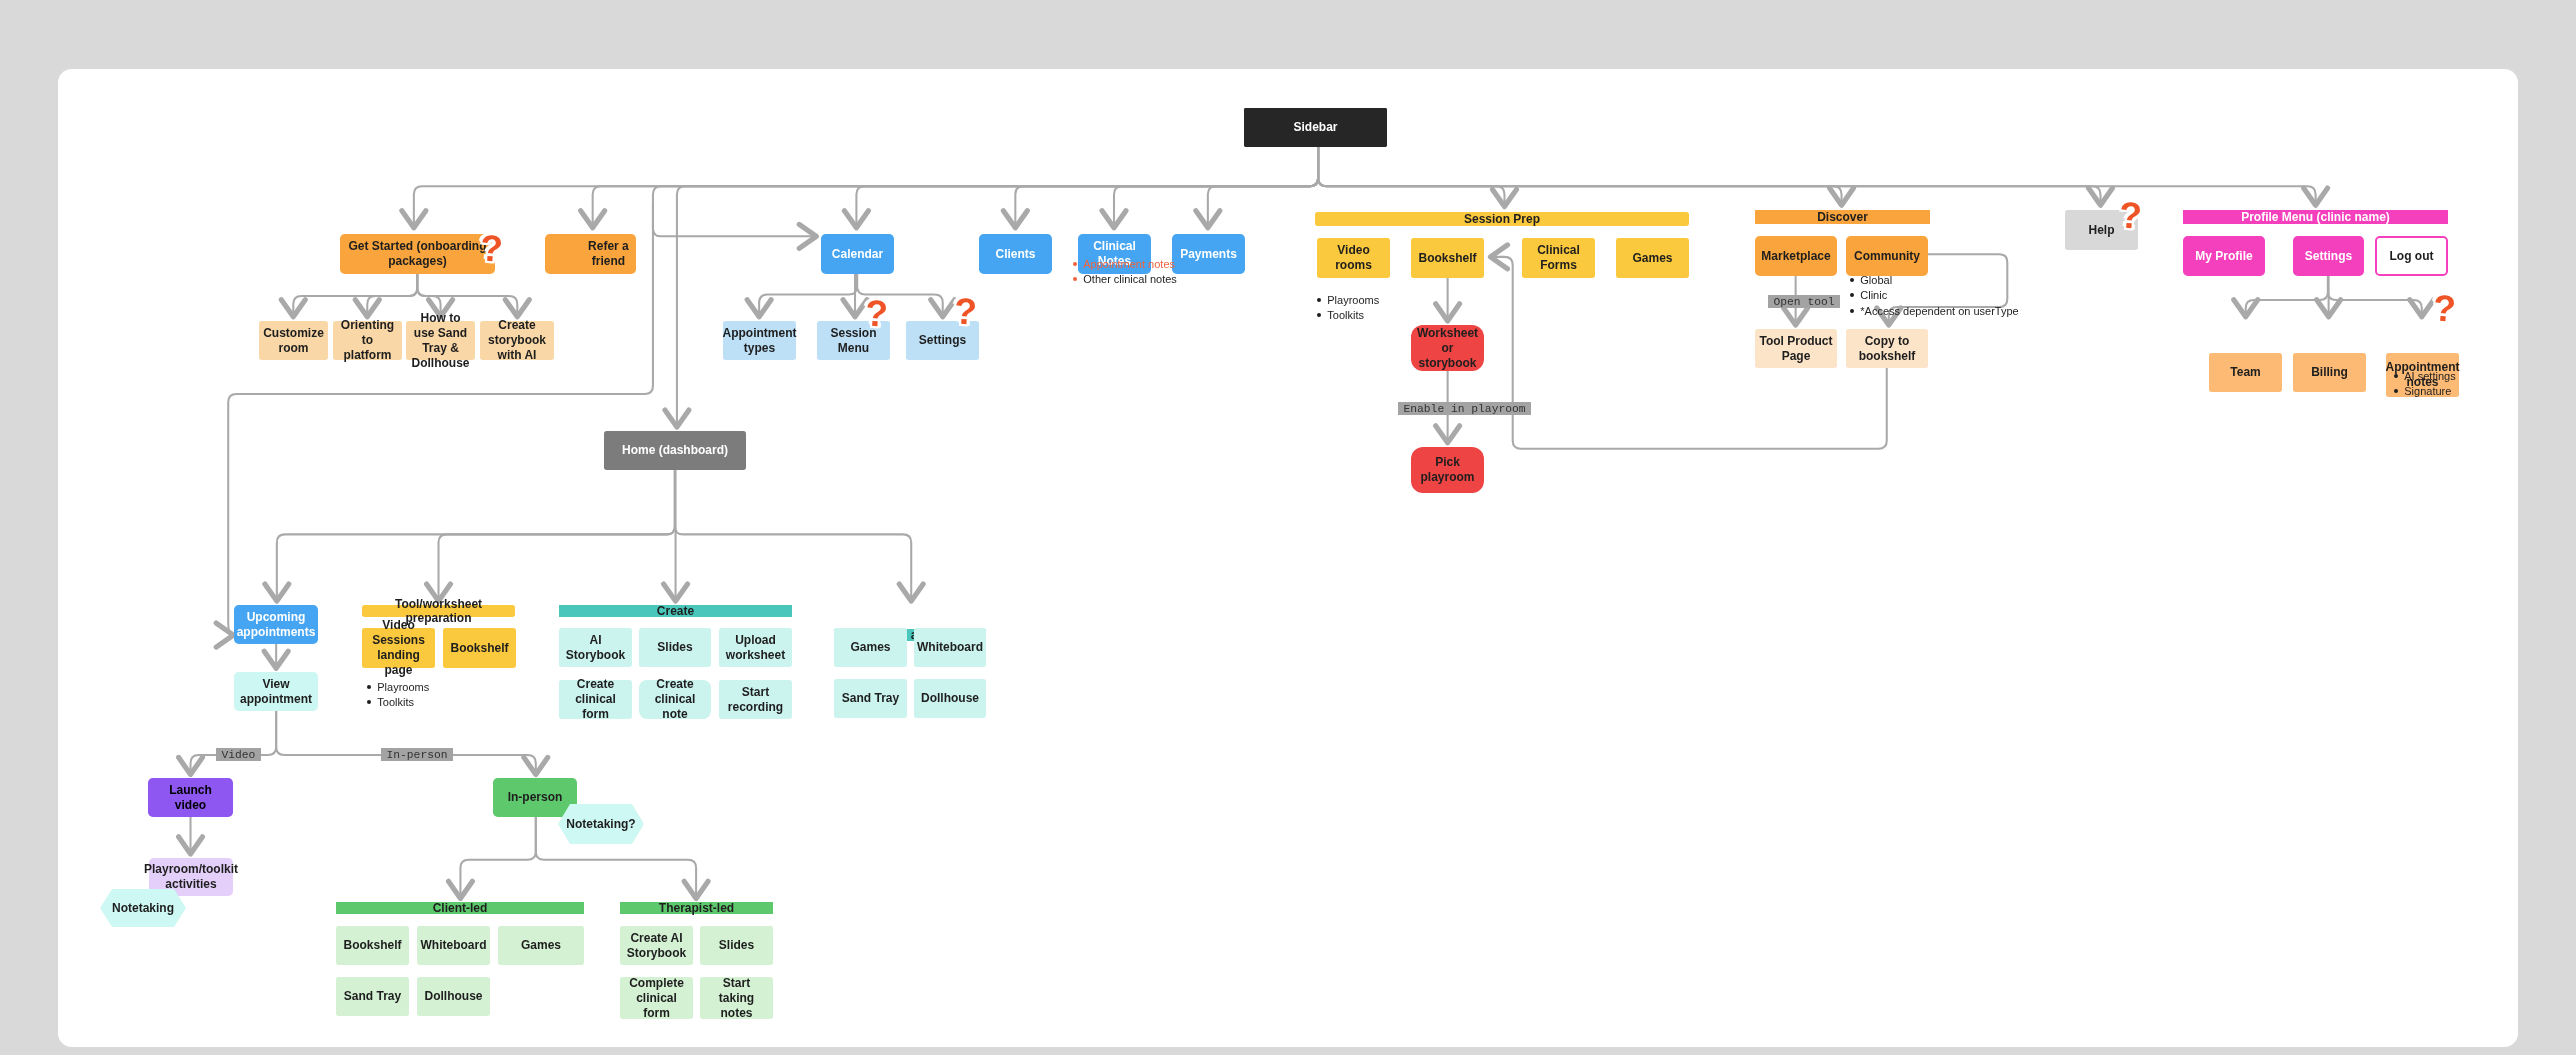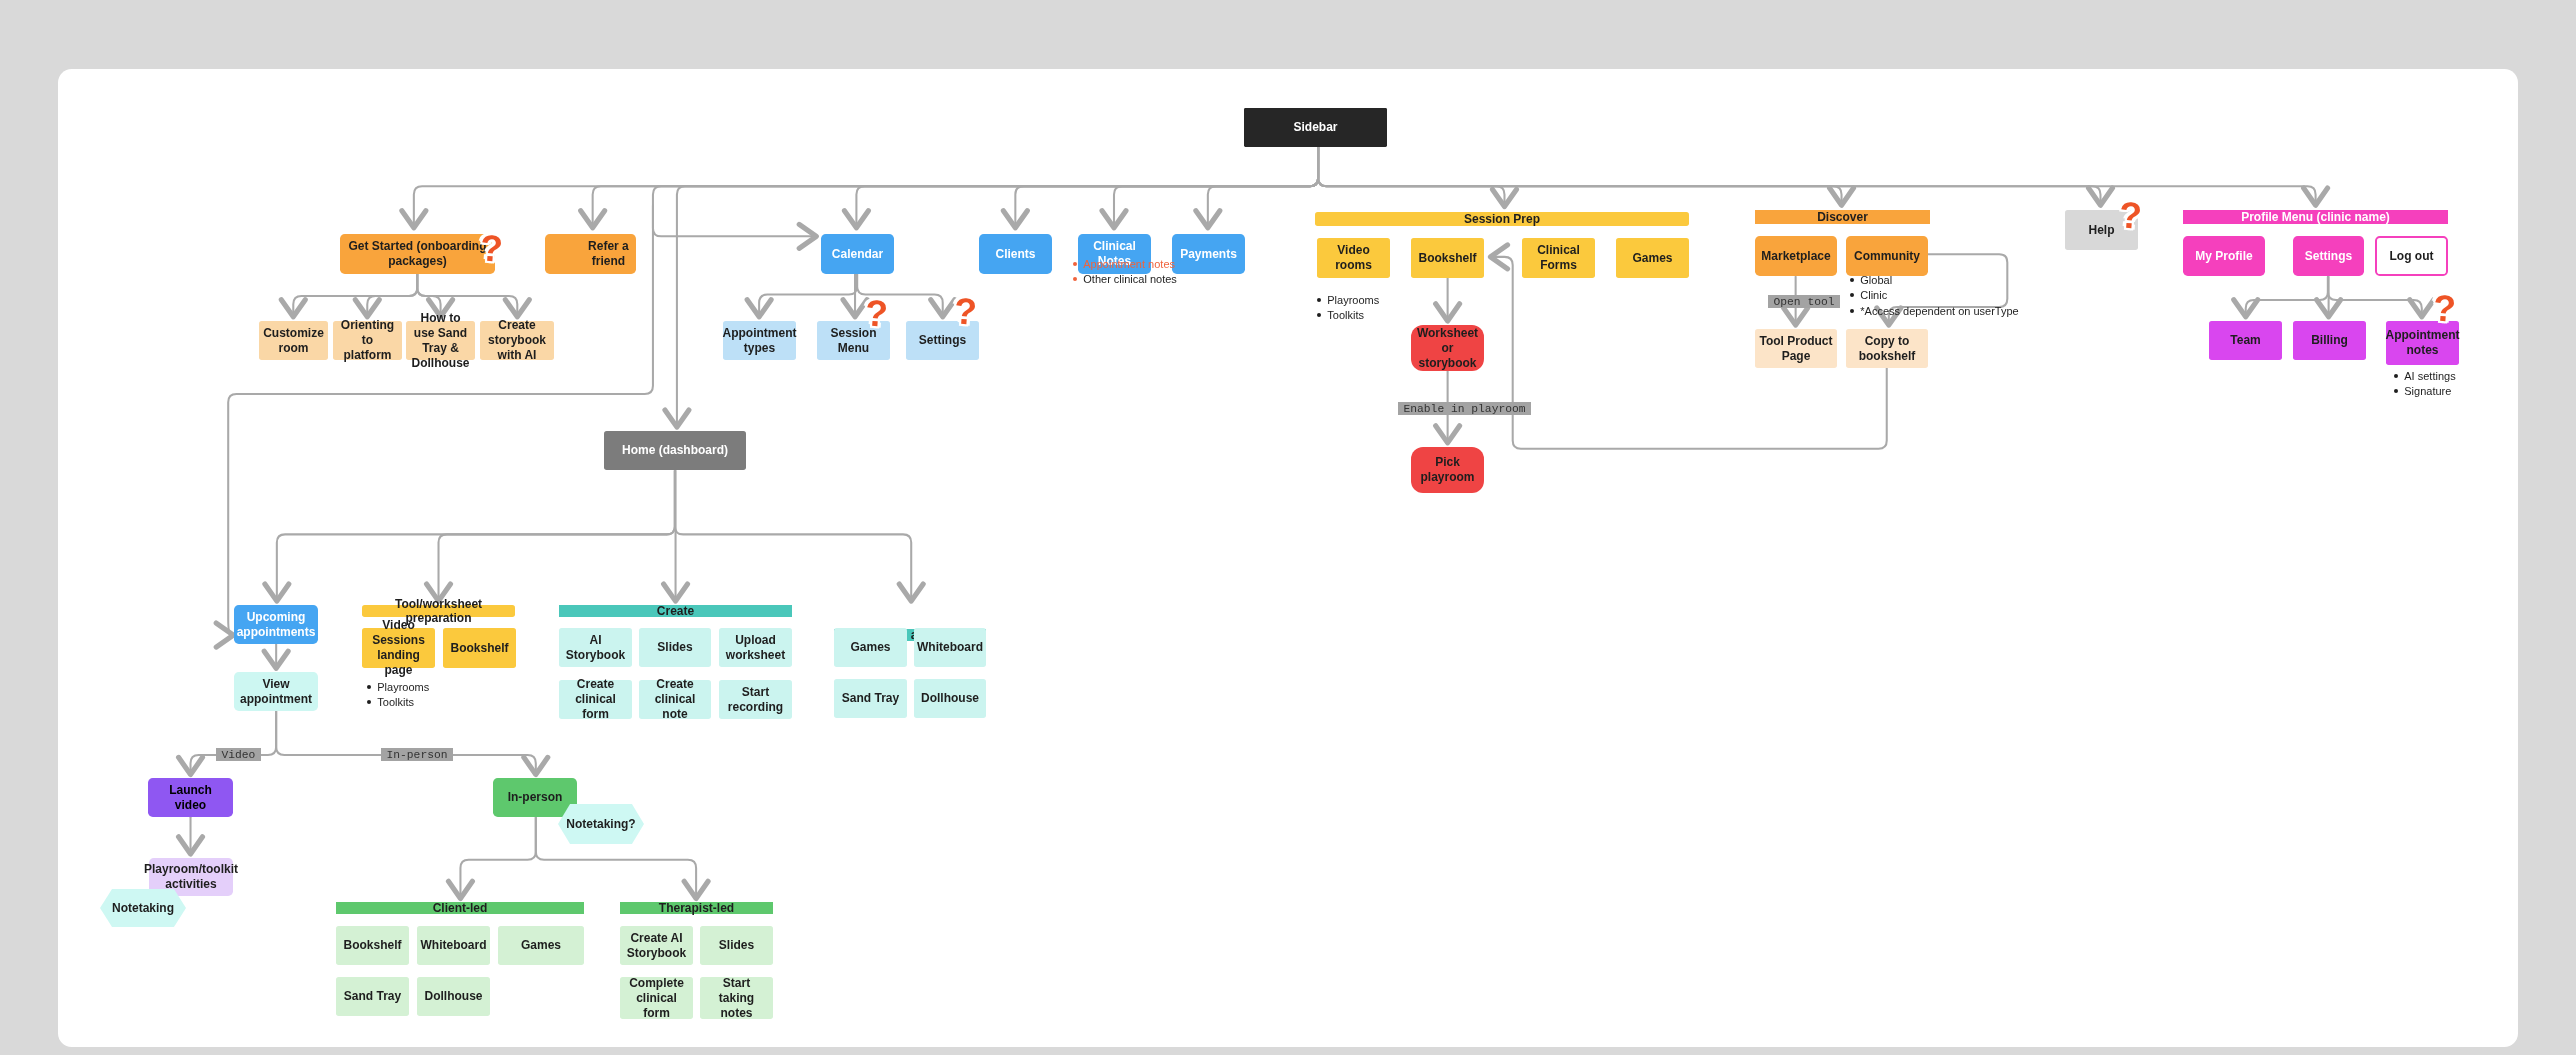--- a/index.html
+++ b/index.html
@@ -15,21 +15,21 @@
   .orange{background:#f9a43c;}
   .tan{background:#fad7a6;border-radius:2.7px;}
   .peach{background:#fce4c8;border-radius:2.7px;}
   .blue{background:#45a5f2;color:#fff;}
   .lightblue{background:#bde0f7;border-radius:2.7px;}
   .yellow{background:#fbc93d;border-radius:2.7px;}
   .lightyellow{background:#ef4444;border-radius:12px;}
   .gray{background:#d8d8d8;border-radius:2.7px;}
   .darkgray{background:#7c7c7c;color:#fff;border-radius:2.7px;}
   .pink{background:#f540bd;color:#fff;}
-  .lightpink{background:#d946ef;border-radius:2.7px;}
+  .lightpink{background:#fdba74;border-radius:2.7px;margin-top:32px;}
   .logout{background:#fff;border:2.1px solid #f540bd;}
   .teal{background:#4ac7ba;}
   .lightteal{background:#cbf4ef;border-radius:2.7px;}
   .purple{background:#8f57f2;color:#000000;}
   .lightpurple{background:#e4cffa;}
   .green{background:#5ec86d;}
   .lightgreen{background:#d4f1d4;border-radius:2.7px;}
   .palecyan{background:#cdf7f2;}
   .hex{background:#cef8f3;border-radius:0;clip-path:polygon(14% 0,86% 0,100% 50%,86% 100%,14% 100%,0 50%);}
   .qmark{position:absolute;font-size:37px;font-weight:800;color:#ee5426;line-height:1;transform:rotate(4deg);
@@ -217,21 +217,21 @@
         <span class="dot"></span>
         <span>Toolkits</span>
       </li>
   </ul>
 
   <div class="hdr teal" style="left:559px;top:605px;width:233px;height:12.3px;">Create</div>
   <div class="node lightteal" style="left:559px;top:628px;width:73px;height:39px;">AI Storybook</div>
   <div class="node lightteal" style="left:639px;top:628px;width:72px;height:39px;">Slides</div>
   <div class="node lightteal" style="left:719px;top:628px;width:73px;height:39px;">Upload worksheet</div>
   <div class="node lightteal" style="left:559px;top:680px;width:73px;height:39px;">Create clinical form</div>
-  <div class="node lightteal" style="left:639px;top:680px;width:72px;height:39px;">Create clinical note</div>
+  <div class="node lightteal" style="left:639px;top:680px;width:72px;height:39px;border-radius:8px;">Create clinical note</div>
   <div class="node lightteal" style="left:719px;top:680px;width:73px;height:39px;">Start recording</div>
 
   <div class="hdr teal" style="left:834px;top:605px;width:152px;height:12.3px;margin-top:24px;">Practice and play</div>
   <div class="node lightteal" style="left:834px;top:628px;width:73px;height:39px;">Games</div>
   <div class="node lightteal" style="left:914px;top:628px;width:72px;height:39px;">Whiteboard</div>
   <div class="node lightteal" style="left:834px;top:679px;width:73px;height:39px;">Sand Tray</div>
   <div class="node lightteal" style="left:914px;top:679px;width:72px;height:39px;">Dollhouse</div>
 
   <div class="edge-label" style="left:216px;top:748px;">Video</div>
   <div class="edge-label" style="left:381px;top:748px;">In-person</div>

